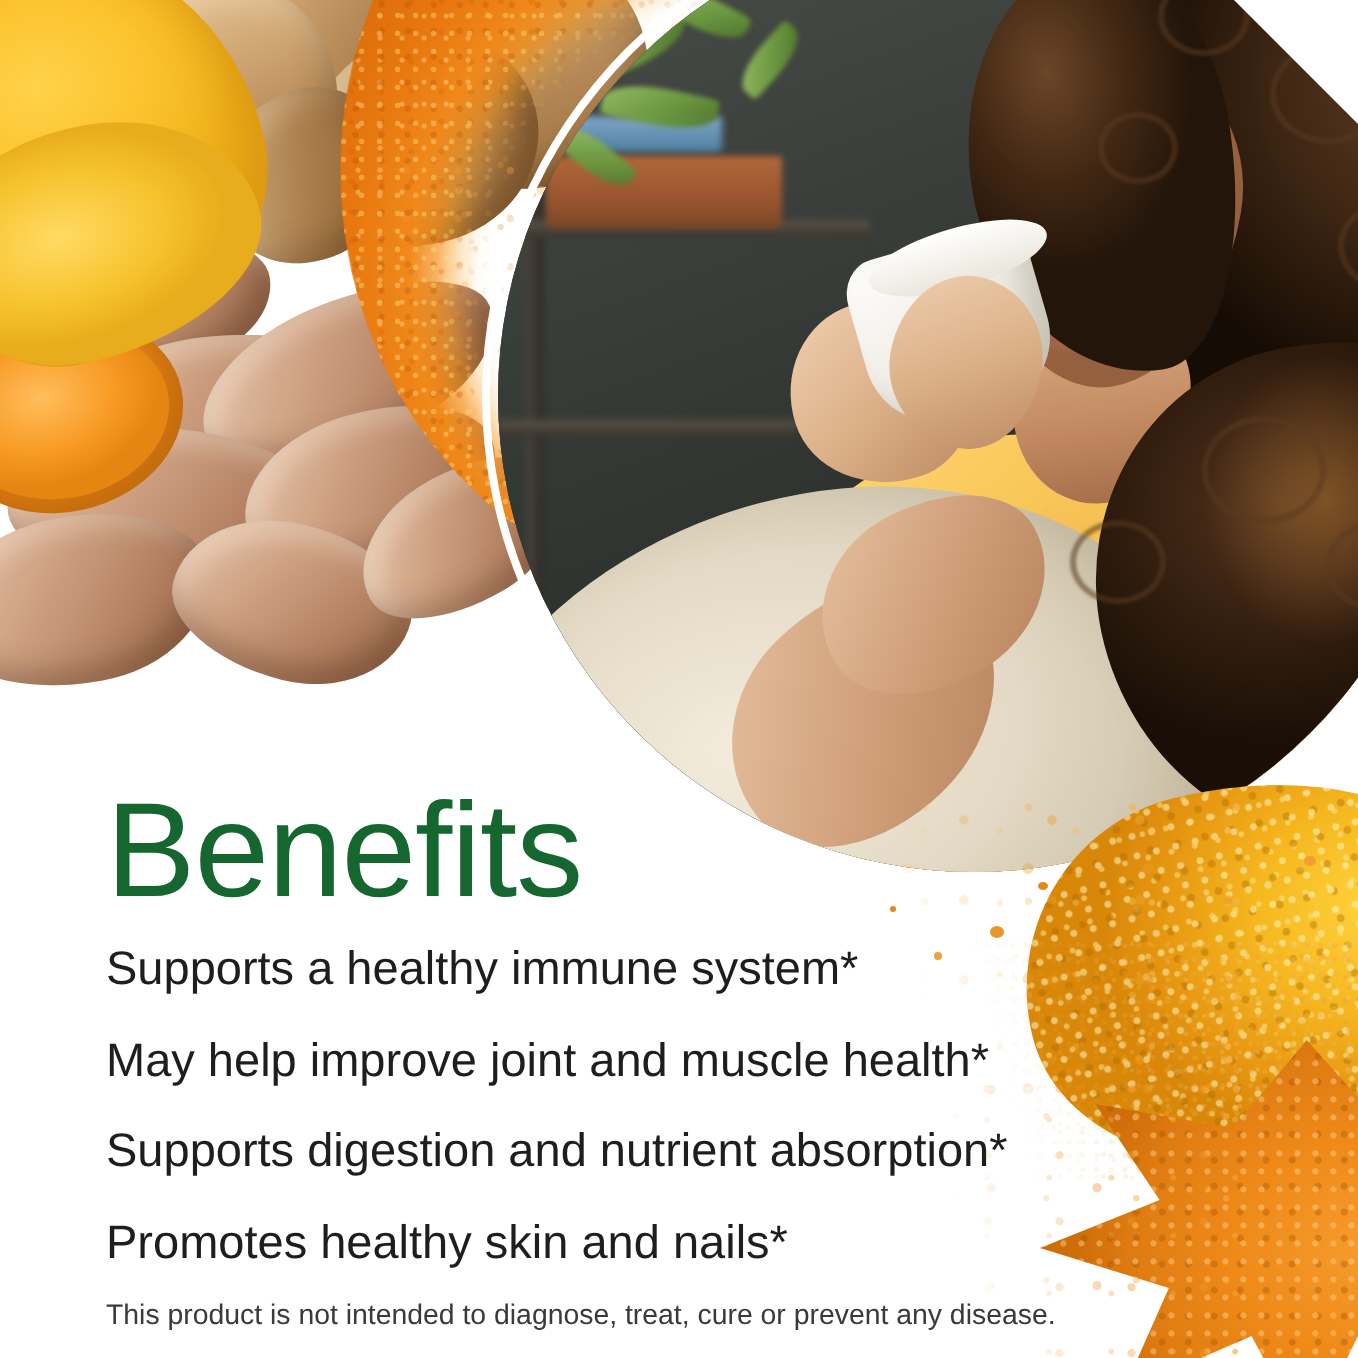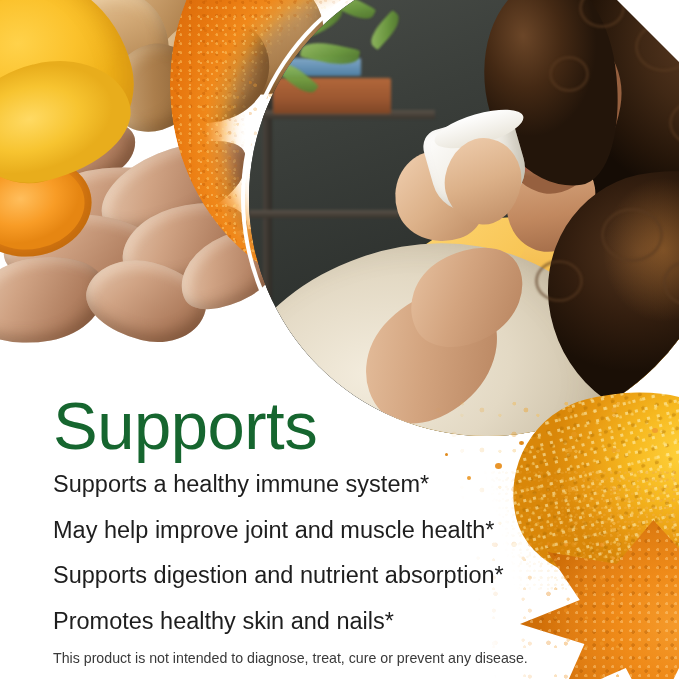--- a/index.html
+++ b/index.html
@@ -628,21 +628,21 @@
   <div class="powder-star-grain"></div>
   <div class="crumbs-star"></div>
 
   <div class="speck k1"></div>
   <div class="speck k2"></div>
   <div class="speck k3"></div>
   <div class="speck k4"></div>
   <div class="speck k5"></div>
 
   <div class="content">
-    <h1 class="headline">Supports</h1>
+    <h1 class="headline">Benefits</h1>
 
     <ul class="benefit-list">
       <li>Supports a healthy immune system*</li>
       <li>May help improve joint and muscle health*</li>
       <li>Supports digestion and nutrient absorption*</li>
       <li>Promotes healthy skin and nails*</li>
     </ul>
 
     <p class="disclaimer">
       <span class="dline">This product is not intended to diagnose, treat, cure or prevent any disease.</span>

